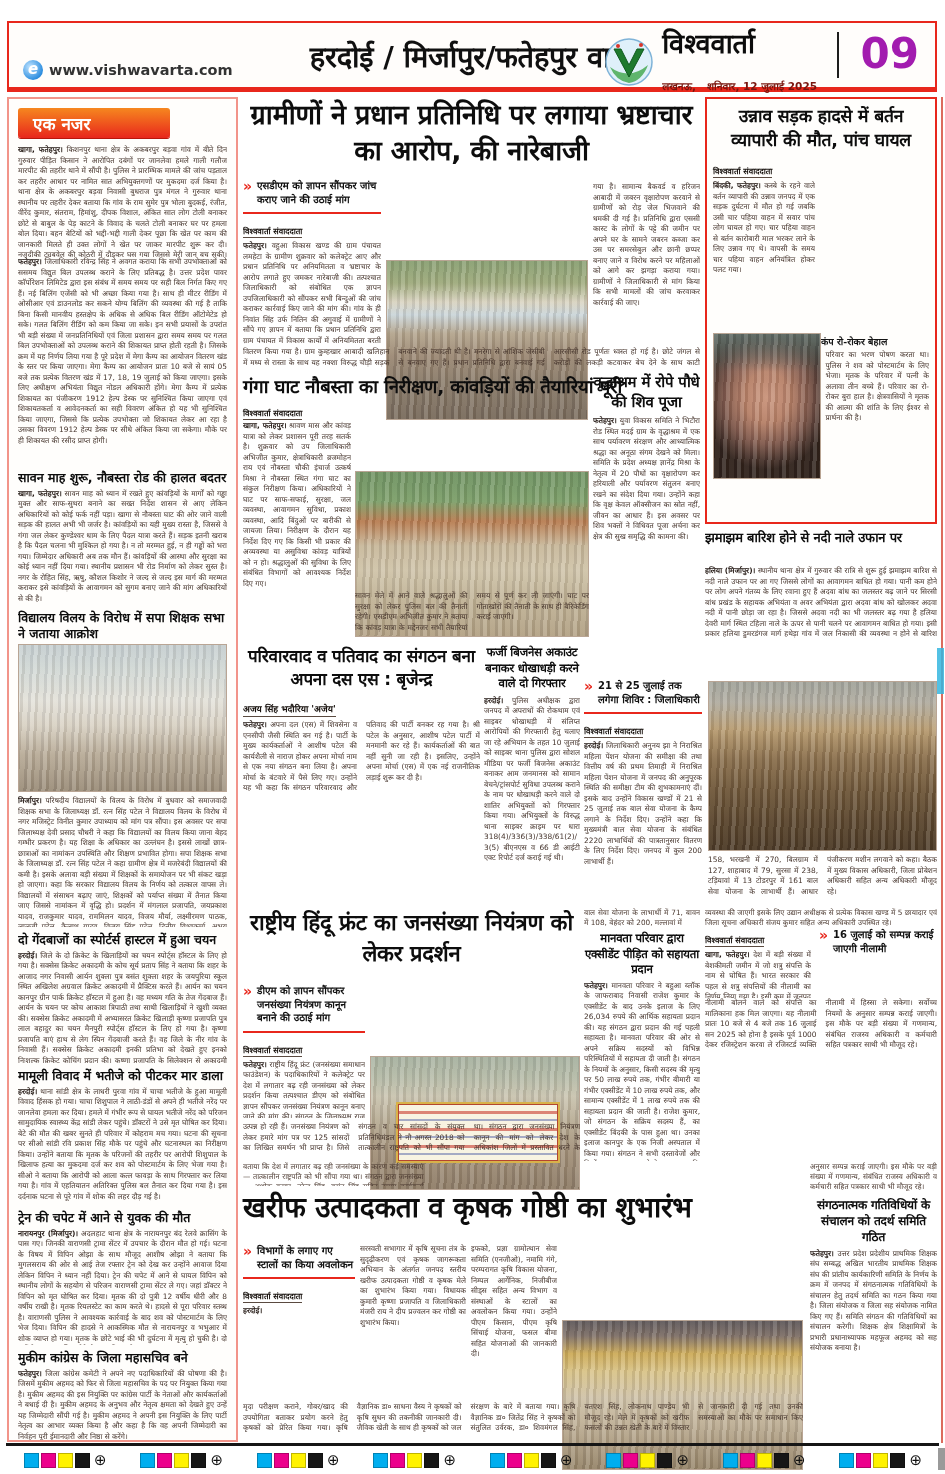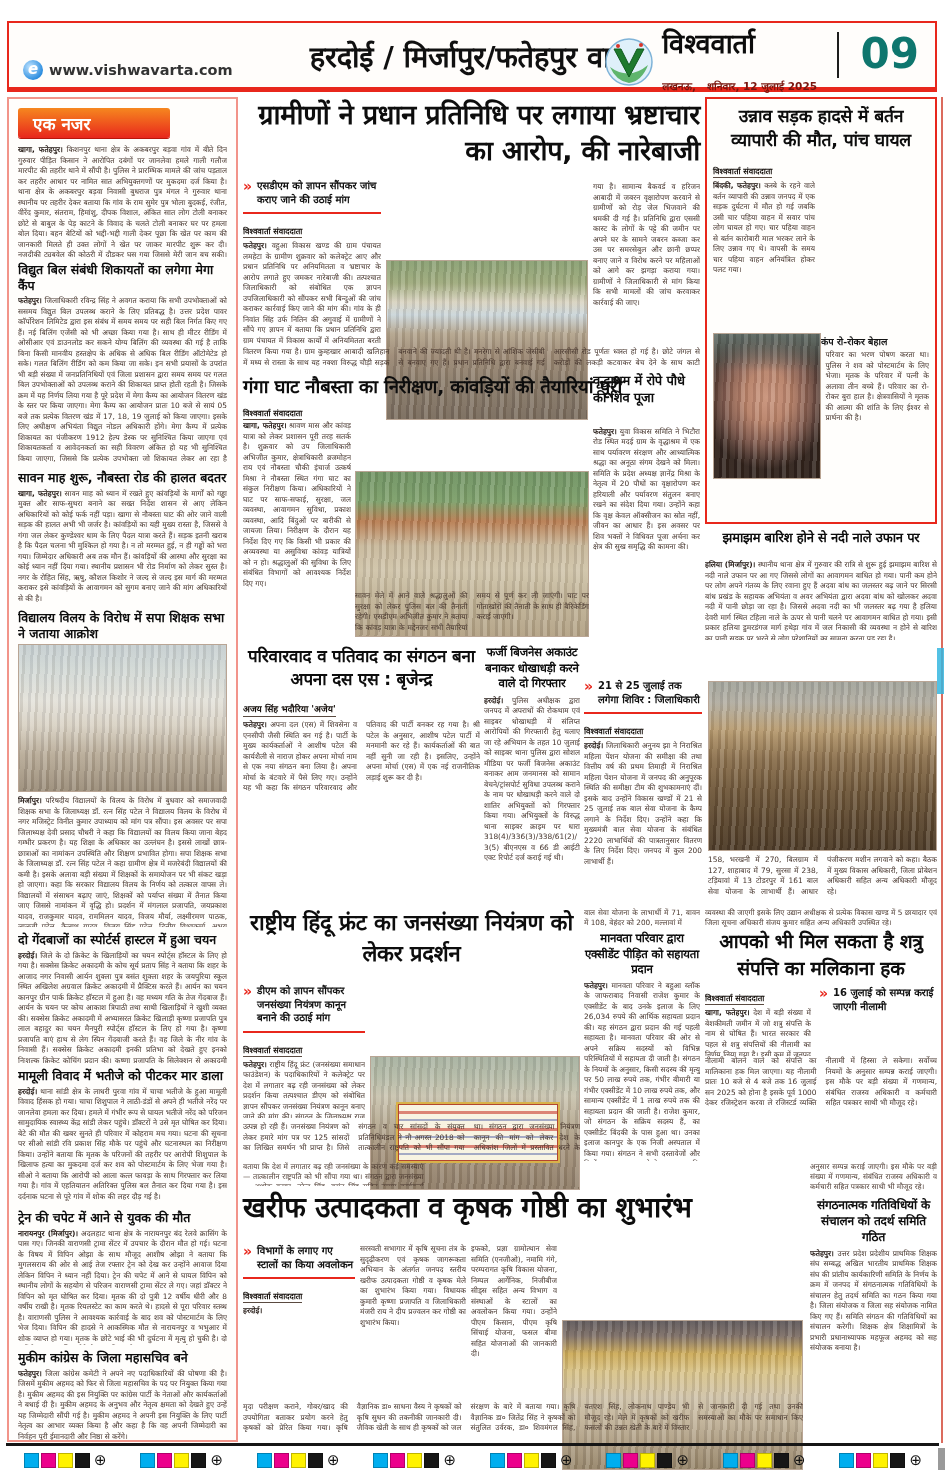--- a/index.html
+++ b/index.html
@@ -20,21 +20,21 @@
 .cols5{columns:5;column-gap:9px}
 
 .hdr{left:7px;top:21px;width:930px;height:71px;border:2px solid #e8271c;border-bottom-width:5px;background:#fffdfb}
 .hdr-url{left:14px;bottom:7px;font-size:14.5px;font-weight:bold;color:#333;display:flex;align-items:center;gap:6px}
 .e-ico{display:inline-block;width:20px;height:20px;border-radius:50%;background:radial-gradient(circle at 35% 35%,#bfe3ff,#2f8fe0 70%,#1a6ab3);color:#fff;font-size:15px;font-weight:bold;text-align:center;line-height:19px;font-style:italic}
 .hdr-title{left:0;right:0;top:13px;text-align:center;font-size:29px;font-weight:bold;color:#101010}
 .hdr-logo{right:118px;top:7px;display:flex;gap:8px;align-items:center}
 .paper-name{font-size:27px;font-weight:bold;color:#0c0c0c;line-height:1.05}
 .edition{font-size:10.5px;font-weight:bold;color:#7a150d;margin-top:21px}
 .hdr-div{right:96px;top:9px;bottom:9px;width:2px;background:#1d1d1d}
-.hdr-page{right:16px;top:6px;font-size:42px;font-weight:bold;color:#0f766e}
+.hdr-page{right:16px;top:6px;font-size:42px;font-weight:bold;color:#a21caf}
 
 .sidebar{left:7px;top:97px;width:231px;height:1345px;border:2px solid #f2948a;padding:7px 9px;background:#fffefc;overflow:hidden}
 .ek-najar{width:152px;height:30px;background:linear-gradient(180deg,#f6871f,#e8271c);color:#fff;font-size:17px;font-weight:bold;display:flex;align-items:center;padding-left:15px;border-radius:3px;margin:2px 0 7px;box-shadow:0 1px 0 #b8170c}
 .sb-art{overflow:hidden;border-bottom:0}
 .sb-hl{font-size:12.5px;font-weight:bold;color:#0d0d0d;line-height:1.25;margin:5px 0 3px}
 
 .photo{position:relative;overflow:hidden;border:1px solid #b9a594}
 .photo::before{content:"";position:absolute;inset:0;background:repeating-linear-gradient(93deg,rgba(255,255,255,.26) 0 4px,rgba(40,28,18,.16) 4px 7px,rgba(255,255,255,.10) 7px 12px,rgba(25,25,45,.14) 12px 15px);opacity:.6}
 .photo::after{content:"";position:absolute;left:0;right:0;top:0;height:32%;background:linear-gradient(180deg,rgba(255,255,255,.18),transparent)}
 .ph-school{background:linear-gradient(180deg,#b9c4c6 0%,#cfd6d2 18%,#e4e2da 38%,#d9d2c4 55%,#b8ab97 75%,#9a8c78 100%)}
@@ -88,21 +88,20 @@
 </header>
 
 <aside class="abs sidebar">
   <div class="ek-najar">एक नजर</div>
 
   <article class="sb-art" style="height:112px">
     <p class="bt"><b class="dl">खागा, फतेहपुर।</b> <span>किशनपुर थाना क्षेत्र के अकबरपुर बड़वा गांव में बीते दिन गुरुवार पीड़ित किसान ने आरोपित दबंगों पर जानलेवा हमले गाली गलौज मारपीट की तहरीर थाने में सौंपी है। पुलिस ने प्रारम्भिक मामले की जांच पड़ताल कर तहरीर आधार पर नामित सात अभियुक्तगणों पर मुकदमा दर्ज किया है। थाना क्षेत्र के अकबरपुर बड़वा निवासी बुधराज पुत्र मंगल ने गुरुवार थाना स्थानीय पर तहरीर देकर बताया कि गांव के राम सुमेर पुत्र भोला बुदकई, रंजीत, वीरेंद कुमार, संतराम, हिमांशु, दीपक विशाल, अंकित सात लोग टोली बनाकर छोटे से बाबुल के पेड़ काटने के विवाद के चलते टोली बनाकर घर पर हमला बोल दिया। बहन बेटियों को भद्दी-भद्दी गाली देकर पूछा कि खेत पर काम की जानकारी मिलते ही उक्त लोगों ने खेत पर जाकर मारपीट शुरू कर दी। नजदीकी ट्यूबवेल की कोठरी में दौड़कर घुस गया जिससे मेरी जान बच सकी। आपातकालीन 112 मौके पर आकर दबंग से जान बचाई पीड़ित ने प्रशासन से कानूनी कार्यवाही की मांग की है। थाना प्रभारी दिवाकर सिंह ने बताया कि मुकदमा दर्ज करके आवश्यक वैधानिक कार्यवाही कराई जा रही है।</span></p>
   </article>
 
   <article class="sb-art" style="height:208px">
-    <h3 class="sb-hl">विद्युत बिल संबंधी शिकायतों का लगेगा मेगा कैंप</h3>
     <p class="bt"><b class="dl">फतेहपुर।</b> <span>जिलाधिकारी रविन्द्र सिंह ने अवगत कराया कि सभी उपभोक्ताओं को ससमय विद्युत बिल उपलब्ध कराने के लिए प्रतिबद्ध है। उत्तर प्रदेश पावर कॉर्पोरेशन लिमिटेड द्वारा इस संबंध में समय समय पर सही बिल निर्गत किए गए हैं। नई बिलिंग एजेंसी को भी अच्छा किया गया है। साथ ही मीटर रीडिंग में ओसीआर एवं डाउनलोड कर सकने योग्य बिलिंग की व्यवस्था की गई है ताकि बिना किसी मानवीय हस्तक्षेप के अधिक से अधिक बिल रीडिंग ऑटोमेटेड हो सके। गलत बिलिंग रीडिंग को कम किया जा सके। इन सभी प्रयासों के उपरांत भी बड़ी संख्या में जनप्रतिनिधियों एवं जिला प्रशासन द्वारा समय समय पर गलत बिल उपभोक्ताओं को उपलब्ध कराने की शिकायत प्राप्त होती रहती है। जिसके क्रम में यह निर्णय लिया गया है पूरे प्रदेश में मेगा कैम्प का आयोजन वितरण खंड के स्तर पर किया जाएगा। मेगा कैम्प का आयोजन प्रातः 10 बजे से सायं 05 बजे तक प्रत्येक वितरण खंड में 17, 18, 19 जुलाई को किया जाएगा। इसके लिए अधीक्षण अभियंता विद्युत नोडल अधिकारी होंगे। मेगा कैम्प में प्रत्येक शिकायत का पंजीकरण 1912 हेल्प डेस्क पर सुनिश्चित किया जाएगा एवं शिकायतकर्ता व आवेदनकर्ता का सही विवरण अंकित हो यह भी सुनिश्चित किया जाएगा, जिससे कि प्रत्येक उपभोक्ता जो शिकायत लेकर आ रहा है उसका विवरण 1912 हेल्प डेस्क पर सीधे अंकित किया जा सकेगा। मौके पर ही शिकायत की रसीद प्राप्त होगी।</span></p>
   </article>
 
   <article class="sb-art" style="height:140px">
     <h3 class="sb-hl">सावन माह शुरू, नौबस्ता रोड की हालत बदतर</h3>
     <p class="bt"><b class="dl">खागा, फतेहपुर।</b> <span>सावन माह को ध्यान में रखते हुए कांवड़ियों के मार्गों को गड्ढा मुक्त और साफ-सुथरा बनाने का सख्त निर्देश शासन से आए लेकिन अधिकारियों को कोई फर्क नहीं पड़ा। खागा से नौबस्ता घाट की ओर जाने वाली सड़क की हालत अभी भी जर्जर है। कांवड़ियों का यही मुख्य रास्ता है, जिससे वे गंगा जल लेकर कुण्डेश्वर धाम के लिए पैदल यात्रा करते हैं। सड़क इतनी खराब है कि पैदल चलना भी मुश्किल हो गया है। न तो मरम्मत हुई, न ही गड्ढों को भरा गया। जिम्मेदार अधिकारी अब तक मौन हैं। कांवड़ियों की आस्था और सुरक्षा का कोई ध्यान नहीं दिया गया। स्थानीय प्रशासन भी रोड निर्माण को लेकर सुस्त है। नगर के रोहित सिंह, ऋषु, कौशल किशोर ने जल्द से जल्द इस मार्ग की मरम्मत कराकर इसे कांवड़ियों के आवागमन को सुगम बनाए जाने की मांग अधिकारियों से की है।</span></p>
   </article>
 
   <article class="sb-art" style="height:322px">
     <h3 class="sb-hl">विद्यालय विलय के विरोध में सपा शिक्षक सभा ने जताया आक्रोश</h3>
@@ -125,21 +124,21 @@
     <p class="bt"><b class="dl">नारायनपुर (मिर्जापुर)।</b> <span>अदलहाट थाना क्षेत्र के नारायनपुर बंद रेलवे क्रासिंग के पास गए। जिनकी वाराणसी ट्रामा सेंटर में उपचार के दौरान मौत हो गई। घटना के विषय में विपिन ओझा के साथ मौजूद आशीष ओझा ने बताया कि मुगलसराय की ओर से आई तेज रफ्तार ट्रेन को देख कर उन्होंने आवाज दिया लेकिन विपिन ने ध्यान नहीं दिया। ट्रेन की चपेट में आने से घायल विपिन को स्थानीय लोगों के सहयोग से परिजन वाराणसी ट्रामा सेंटर ले गए। जहां डॉक्टर ने विपिन को मृत घोषित कर दिया। मृतक की दो पुत्री 12 वर्षीय धीरी और 8 वर्षीय राखी है। मृतक रियलस्टेट का काम करते थे। हादसे से पूरा परिवार स्तब्ध है। वाराणसी पुलिस ने आवश्यक कार्रवाई के बाद शव को पोस्टमार्टम के लिए भेज दिया। विपिन की हादसे ने आकस्मिक मौत से नारायनपुर व भभुआर में शोक व्याप्त हो गया। मृतक के छोटे भाई की भी दुर्घटना में मृत्यु हो चुकी है। दो पुत्रों के काल कवलित होने से माता पिता को गहरा आघात लगा है।</span></p>
   </article>
 
   <article class="sb-art" style="height:96px">
     <h3 class="sb-hl">मुकीम कांग्रेस के जिला महासचिव बने</h3>
     <p class="bt"><b class="dl">फतेहपुर।</b> <span>जिला कांग्रेस कमेटी ने अपने नए पदाधिकारियों की घोषणा की है। जिसमें मुकीम अहमद को फिर से जिला महासचिव के पद पर नियुक्त किया गया है। मुकीम अहमद की इस नियुक्ति पर कांग्रेस पार्टी के नेताओं और कार्यकर्ताओं ने बधाई दी है। मुकीम अहमद के अनुभव और नेतृत्व क्षमता को देखते हुए उन्हें यह जिम्मेदारी सौंपी गई है। मुकीम अहमद ने अपनी इस नियुक्ति के लिए पार्टी नेतृत्व का आभार व्यक्त किया है और कहा है कि वह अपनी जिम्मेदारी का निर्वहन पूरी ईमानदारी और निष्ठा से करेंगे।</span></p>
   </article>
 </aside>
 
 <section class="abs" style="left:243px;top:97px;width:457px;height:276px">
-  <h1 class="hl" style="font-size:27px;line-height:1.32;text-align:right;height:78px">ग्रामीणों ने प्रधान प्रतिनिधि पर लगाया भ्रष्टाचार का आरोप, की नारेबाजी</h1>
+  <h1 class="hl" style="font-size:27px;line-height:1.32;text-align:center;height:78px">ग्रामीणों ने प्रधान प्रतिनिधि पर लगाया भ्रष्टाचार का आरोप, की नारेबाजी</h1>
   <div class="abs ovh" style="left:0;top:82px;width:138px;height:166px">
     <div class="subhead">
         <span class="mk">»</span>
         <span>एसडीएम को ज्ञापन सौंपकर जांच कराए जाने की उठाई मांग</span>
       </div>
     <div class="sub-rule"></div>
     <span class="byline">विश्ववार्ता संवाददाता</span>
     <p class="bt"><b class="dl">फतेहपुर।</b> <span>वहुआ विकास खण्ड की ग्राम पंचायत लमहेटा के ग्रामीण शुक्रवार को कलेक्ट्रेट आए और प्रधान प्रतिनिधि पर अनियमितता व भ्रष्टाचार के आरोप लगाते हुए जमकर नारेबाजी की। तत्पश्चात जिलाधिकारी को संबोधित एक ज्ञापन उपजिलाधिकारी को सौंपकर सभी बिन्दुओं की जांच कराकर कार्रवाई किए जाने की मांग की। गांव के ही निवांत सिंह उर्फ नितिन की अगुवाई में ग्रामीणों ने सौंपे गए ज्ञापन में बताया कि प्रधान प्रतिनिधि द्वारा ग्राम पंचायत में विकास कार्यों में अनियमितता बरती गई है।</span></p>
   </div>
   <div class="abs photo ph-protest" style="left:143px;top:85px;width:202px;height:160px"></div>
@@ -157,41 +156,41 @@
   <div class="abs ovh" style="left:0;top:48px;width:108px;height:216px">
     <p class="bt"><b class="dl">खागा, फतेहपुर।</b> <span>श्रावण मास और कांवड़ यात्रा को लेकर प्रशासन पूरी तरह सतर्क है। शुक्रवार को उप जिलाधिकारी अभिजीत कुमार, क्षेत्राधिकारी ब्रजमोहन राय एवं नौबस्ता चौकी इंचार्ज उत्कर्ष मिश्रा ने नौबस्ता स्थित गंगा घाट का संकुल निरीक्षण किया। अधिकारियों ने घाट पर साफ-सफाई, सुरक्षा, जल व्यवस्था, आवागमन सुविधा, प्रकाश व्यवस्था, आदि बिंदुओं पर बारीकी से जायजा लिया। निरीक्षण के दौरान यह निर्देश दिए गए कि किसी भी प्रकार की अव्यवस्था या असुविधा कांवड़ यात्रियों को न हो। श्रद्धालुओं की सुविधा के लिए संबंधित विभागों को आवश्यक निर्देश दिए गए।</span></p>
   </div>
   <div class="abs photo ph-ganga" style="left:112px;top:48px;width:234px;height:166px"></div>
   <div class="abs ovh cols2" style="left:112px;top:218px;width:234px;height:46px">
     <p class="bt">सावन मेले में आने वाले श्रद्धालुओं की सुरक्षा को लेकर पुलिस बल की तैनाती रहेगी। एसडीएम अभिजीत कुमार ने बताया कि कांवड़ यात्रा के मद्देनजर सभी तैयारियां समय से पूर्ण कर ली जाएंगी। घाट पर गोताखोरों की तैनाती के साथ ही बैरिकेडिंग कराई जाएगी।</p>
   </div>
 </section>
 
 <section class="abs ovh" style="left:593px;top:373px;width:107px;height:266px">
-  <h2 class="hl" style="font-size:13px;text-align:left;line-height:1.3;margin-bottom:20px">वृद्धाश्रम में रोपे पौधे की शिव पूजा</h2>
+  <h2 class="hl" style="font-size:15px;text-align:center;line-height:1.3;margin-bottom:4px">वृद्धाश्रम में रोपे पौधे की शिव पूजा</h2>
   <p class="bt"><b class="dl">फतेहपुर।</b> <span>युवा विकास समिति ने भिटौरा रोड स्थित मदई ग्राम के वृद्धाश्रम में एक साथ पर्यावरण संरक्षण और आध्यात्मिक श्रद्धा का अनूठा संगम देखने को मिला। समिति के प्रदेश अध्यक्ष ज्ञानेंद्र मिश्रा के नेतृत्व में 20 पौधों का वृक्षारोपण कर हरियाली और पर्यावरण संतुलन बनाए रखने का संदेश दिया गया। उन्होंने कहा कि वृक्ष केवल ऑक्सीजन का स्रोत नहीं, जीवन का आधार हैं। इस अवसर पर शिव भक्तों ने विधिवत पूजा अर्चना कर क्षेत्र की सुख समृद्धि की कामना की।</span></p>
 </section>
 
 <section class="abs box-red" style="left:705px;top:97px;width:232px;height:427px;padding:6px">
   <h2 class="hl" style="font-size:17.5px;text-align:center;line-height:1.35;height:54px">उन्नाव सड़क हादसे में बर्तन व्यापारी की मौत, पांच घायल</h2>
   <span class="byline">विश्ववार्ता संवाददाता</span>
   <div style="position:relative;height:150px">
     <div class="ovh" style="width:102px;height:150px">
       <p class="bt"><b class="dl">बिंदकी, फतेहपुर।</b> <span>कस्बे के रहने वाले बर्तन व्यापारी की उन्नाव जनपद में एक सड़क दुर्घटना में मौत हो गई जबकि उसी चार पहिया वाहन में सवार पांच लोग घायल हो गए। चार पहिया वाहन से बर्तन कारोबारी माल भरकर लाने के लिए उन्नाव गए थे। वापसी के समय चार पहिया वाहन अनियंत्रित होकर पलट गया।</span></p>
     </div>
     <div class="abs photo ph-portrait" style="right:0;top:2px;width:108px;height:146px"></div>
   </div>
   <div class="inner-sub" style="text-align:center">परिजनों में मचा हड़कंप रो-रोकर बेहाल</div>
   <div class="ovh cols2" style="height:160px">
     <p class="bt">हादसे में बर्तन व्यापारी नसीम उम्र (44) पुत्र रफीक की मौत हो गई। जबकि वाहन में सवार पांच लोग घायल हो गए। घायलों को उपचार के लिए जिला अस्पताल में भर्ती कराया गया है। सूचना मिलते ही परिजनों में कोहराम मच गया। मृतक व्यापारी नसीम पुत्र रफीक बर्तनों की फेरी लगाकर अपने परिवार का भरण पोषण करता था। पुलिस ने शव को पोस्टमार्टम के लिए भेजा। मृतक के परिवार में पत्नी के अलावा तीन बच्चे हैं। परिवार का रो-रोकर बुरा हाल है। क्षेत्रवासियों ने मृतक की आत्मा की शांति के लिए ईश्वर से प्रार्थना की है।</p>
   </div>
 </section>
 
 <section class="abs ovh" style="left:705px;top:528px;width:232px;height:112px">
-  <h2 class="hl" style="font-size:13px;text-align:center;margin-bottom:14px">झमाझम बारिश होने से नदी नाले उफान पर</h2>
+  <h2 class="hl" style="font-size:13px;text-align:left;margin-bottom:20px">झमाझम बारिश होने से नदी नाले उफान पर</h2>
   <p class="bt"><b class="dl">हलिया (मिर्जापुर)।</b> <span>स्थानीय थाना क्षेत्र में गुरुवार की रात्रि से शुरू हुई झमाझम बारिश से नदी नाले उफान पर आ गए जिससे लोगों का आवागमन बाधित हो गया। पानी कम होने पर लोग अपने गंतव्य के लिए रवाना हुए हैं अदवा बांध का जलस्तर बढ़ जाने पर सिरसी बांध प्रखंड के सहायक अभियंता व अवर अभियंता द्वारा अदवा बांध को खोलकर अदवा नदी में पानी छोड़ा जा रहा है। जिससे अदवा नदी का भी जलस्तर बढ़ गया है हलिया देवरी मार्ग स्थित टहिला नाले के ऊपर से पानी चलने पर आवागमन बाधित हो गया। इसी प्रकार हलिया डुमरडंगज मार्ग हथेड़ा गांव में जल निकासी की व्यवस्था न होने से बारिश का पानी सड़क पर भरने से लोग परेशानियों का सामना करना पड़ रहा है।</span></p>
 </section>
 
 <section class="abs" style="left:243px;top:645px;width:237px;height:261px">
   <h2 class="hl" style="font-size:17px;text-align:center;line-height:1.35;height:52px">परिवारवाद व पतिवाद का संगठन बना अपना दस एस : बृजेन्द्र</h2>
   <span class="byline" style="font-size:9px">अजय सिंह भदौरिया 'अजेय'</span>
   <div class="ovh cols2" style="height:186px">
     <p class="bt"><b class="dl">फतेहपुर।</b> <span>अपना दल (एस) में शिवसेना व एनसीपी जैसी स्थिति बन गई है। पार्टी के मुख्य कार्यकर्ताओं ने आशीष पटेल की कार्यशैली से नाराज होकर अपना मोर्चा नाम से एक नया संगठन बना लिया है। अपना मोर्चा के बंटवारे में पैसे लिए गए। उन्होंने यह भी कहा कि संगठन परिवारवाद और पतिवाद की पार्टी बनकर रह गया है। श्री पटेल के अनुसार, आशीष पटेल पार्टी में मनमानी कर रहे हैं। कार्यकर्ताओं की बात नहीं सुनी जा रही है। इसलिए, उन्होंने अपना मोर्चा (एस) में एक नई राजनीतिक लड़ाई शुरू कर दी है।</span></p>
   </div>
 </section>
@@ -237,21 +236,20 @@
 </section>
 
 <section class="abs ovh" style="left:584px;top:908px;width:116px;height:253px">
   <p class="spill" style="height:20px">बाल सेवा योजना के लाभार्थी में 71, बावन में 108, बेहंदर को 200, मल्लावां में</p>
   <h2 class="hl" style="font-size:11.5px;text-align:center;line-height:1.35;margin:3px 0">मानवता परिवार द्वारा एक्सीडेंट पीड़ित को सहायता प्रदान</h2>
   <p class="bt"><b class="dl">फतेहपुर।</b> <span>मानवता परिवार ने बहुआ ब्लॉक के जाफराबाद निवासी राजेश कुमार के एक्सीडेंट के बाद उनके इलाज के लिए 26,034 रुपये की आर्थिक सहायता प्रदान की। यह संगठन द्वारा प्रदान की गई पहली सहायता है। मानवता परिवार की ओर से अपने सक्रिय सदस्यों को विभिन्न परिस्थितियों में सहायता दी जाती है। संगठन के नियमों के अनुसार, किसी सदस्य की मृत्यु पर 50 लाख रुपये तक, गंभीर बीमारी या गंभीर एक्सीडेंट में 10 लाख रुपये तक, और सामान्य एक्सीडेंट में 1 लाख रुपये तक की सहायता प्रदान की जाती है। राजेश कुमार, जो संगठन के सक्रिय सदस्य हैं, का एक्सीडेंट बिंदकी के पास हुआ था। उनका इलाज कानपुर के एक निजी अस्पताल में किया गया। संगठन ने सभी दस्तावेजों और बिलों का सत्यापन करने के बाद पाया कि इलाज का कुल खर्च 26,034 रुपये था। इसके पश्चात, यह राशि राजेश कुमार के खाते में हस्तांतरित कर दी गई।</span></p>
 </section>
 
 <section class="abs" style="left:705px;top:908px;width:232px;height:253px">
   <p class="spill" style="height:20px">व्यवस्था की जाएगी इसके लिए उद्यान अधीक्षक से प्रत्येक विकास खण्ड में 5 छायादार एवं जिला सूचना अधिकारी संजय कुमार सहित अन्य अधिकारी उपस्थित रहे।</p>
-  <h2 class="hl" style="font-size:19px;text-align:center;line-height:1.4;height:58px">आपको भी मिल सकता है शत्रु संपत्ति का मलिकाना हक</h2>
   <div style="display:flex;gap:8px;height:70px;overflow:hidden">
     <div style="width:106px">
       <span class="byline">विश्ववार्ता संवाददाता</span>
       <p class="bt"><b class="dl">खागा, फतेहपुर।</b> <span>देश में बड़ी संख्या में बेशकीमती जमीन में जो शत्रु संपत्ति के नाम से घोषित हैं। भारत सरकार की पहल से शत्रु संपत्तियों की नीलामी का निर्णय लिया गया है। इसी क्रम में जनपद के</span></p>
     </div>
     <div style="width:118px">
       <div class="subhead">
           <span class="mk">»</span>
           <span>16 जुलाई को सम्पन्न कराई जाएगी नीलामी</span>
         </div>

